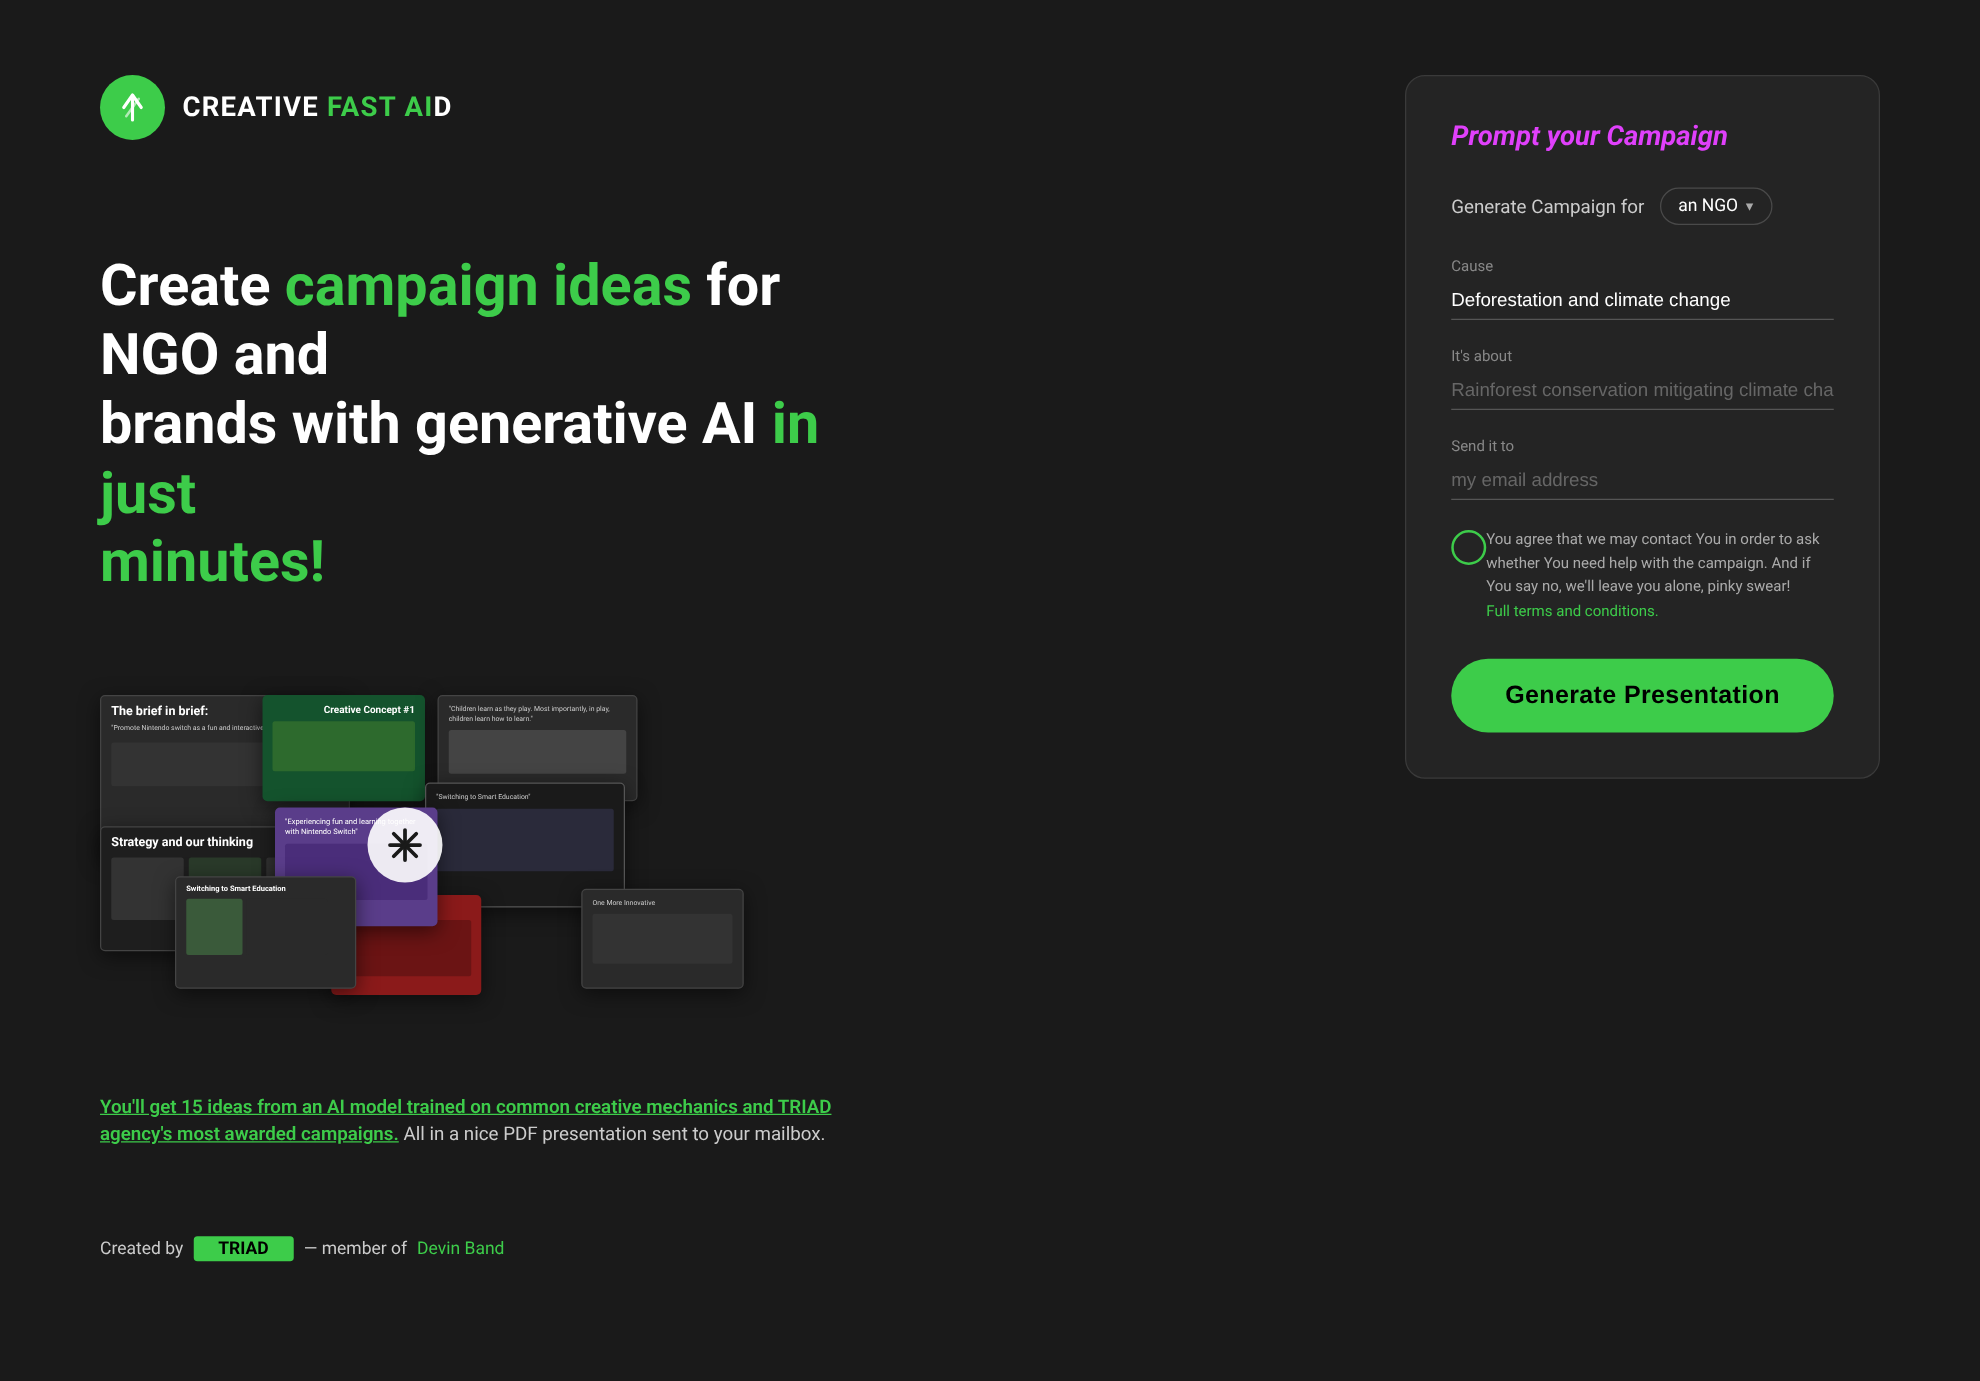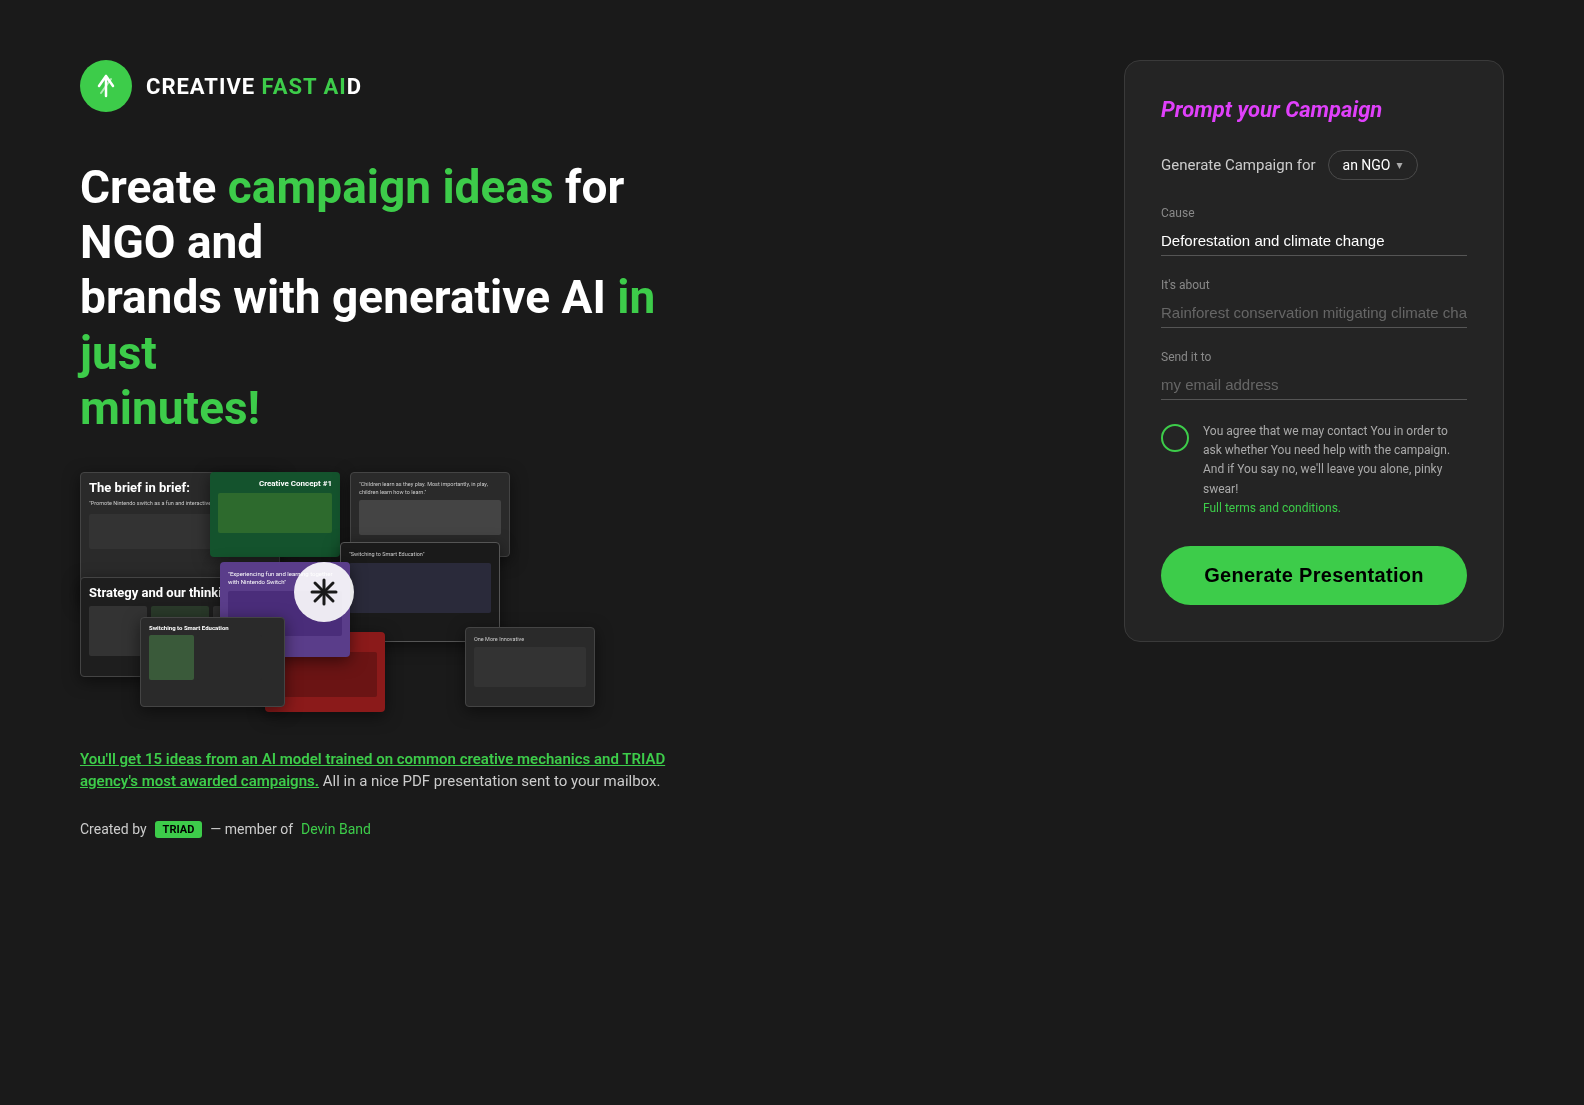--- a/index.html
+++ b/index.html
@@ -19,20 +19,21 @@
       padding: 60px 80px;
       gap: 60px;
       max-width: 1584px;
     }
 
     
     .left-col {
       flex: 1;
       display: flex;
       flex-direction: column;
+      gap: 42px;
     }
 
     .logo-area {
       display: flex;
       align-items: center;
       gap: 14px;
       margin-bottom: 48px;
     }
 
     .logo-icon {
@@ -164,21 +165,21 @@
     
     .slide-inner {
       padding: 6px 8px;
       font-size: 6px;
       color: #ddd;
       line-height: 1.4;
       height: 100%;
     }
 
     .slide-title {
-      font-size: 13px;
+      font-size: 10px;
       font-weight: 700;
       color: #fff;
       margin-bottom: 3px;
     }
 
     .slide-green {
       background-color: #14532d;
       text-align: right;
     }
     .slide-green .slide-title {
@@ -218,23 +219,23 @@
       color: #cccccc;
       margin-bottom: 14px;
       display: flex;
       align-items: center;
       gap: 8px;
     }
 
     .triad-badge {
       background-color: #3dcc4a;
       color: #000000;
-      font-size: 11px;
+      font-size: 14px;
       font-weight: 700;
-      padding: 2px 8px;
+      padding: 2px 20px;
       border-radius: 3px;
     }
 
     .created-by a {
       color: #3dcc4a;
       text-decoration: none;
     }
 
     .tools-text {
       font-size: 14px;
@@ -317,21 +318,20 @@
       outline: none;
     }
 
     .field-input::placeholder {
       color: #666666;
     }
 
     .checkbox-row {
       display: flex;
       align-items: flex-start;
-      gap: 14px;
       margin-bottom: 28px;
     }
 
     .custom-checkbox {
       width: 28px;
       height: 28px;
       border-radius: 50%;
       border: 2px solid #3dcc4a;
       flex-shrink: 0;
       cursor: pointer;

